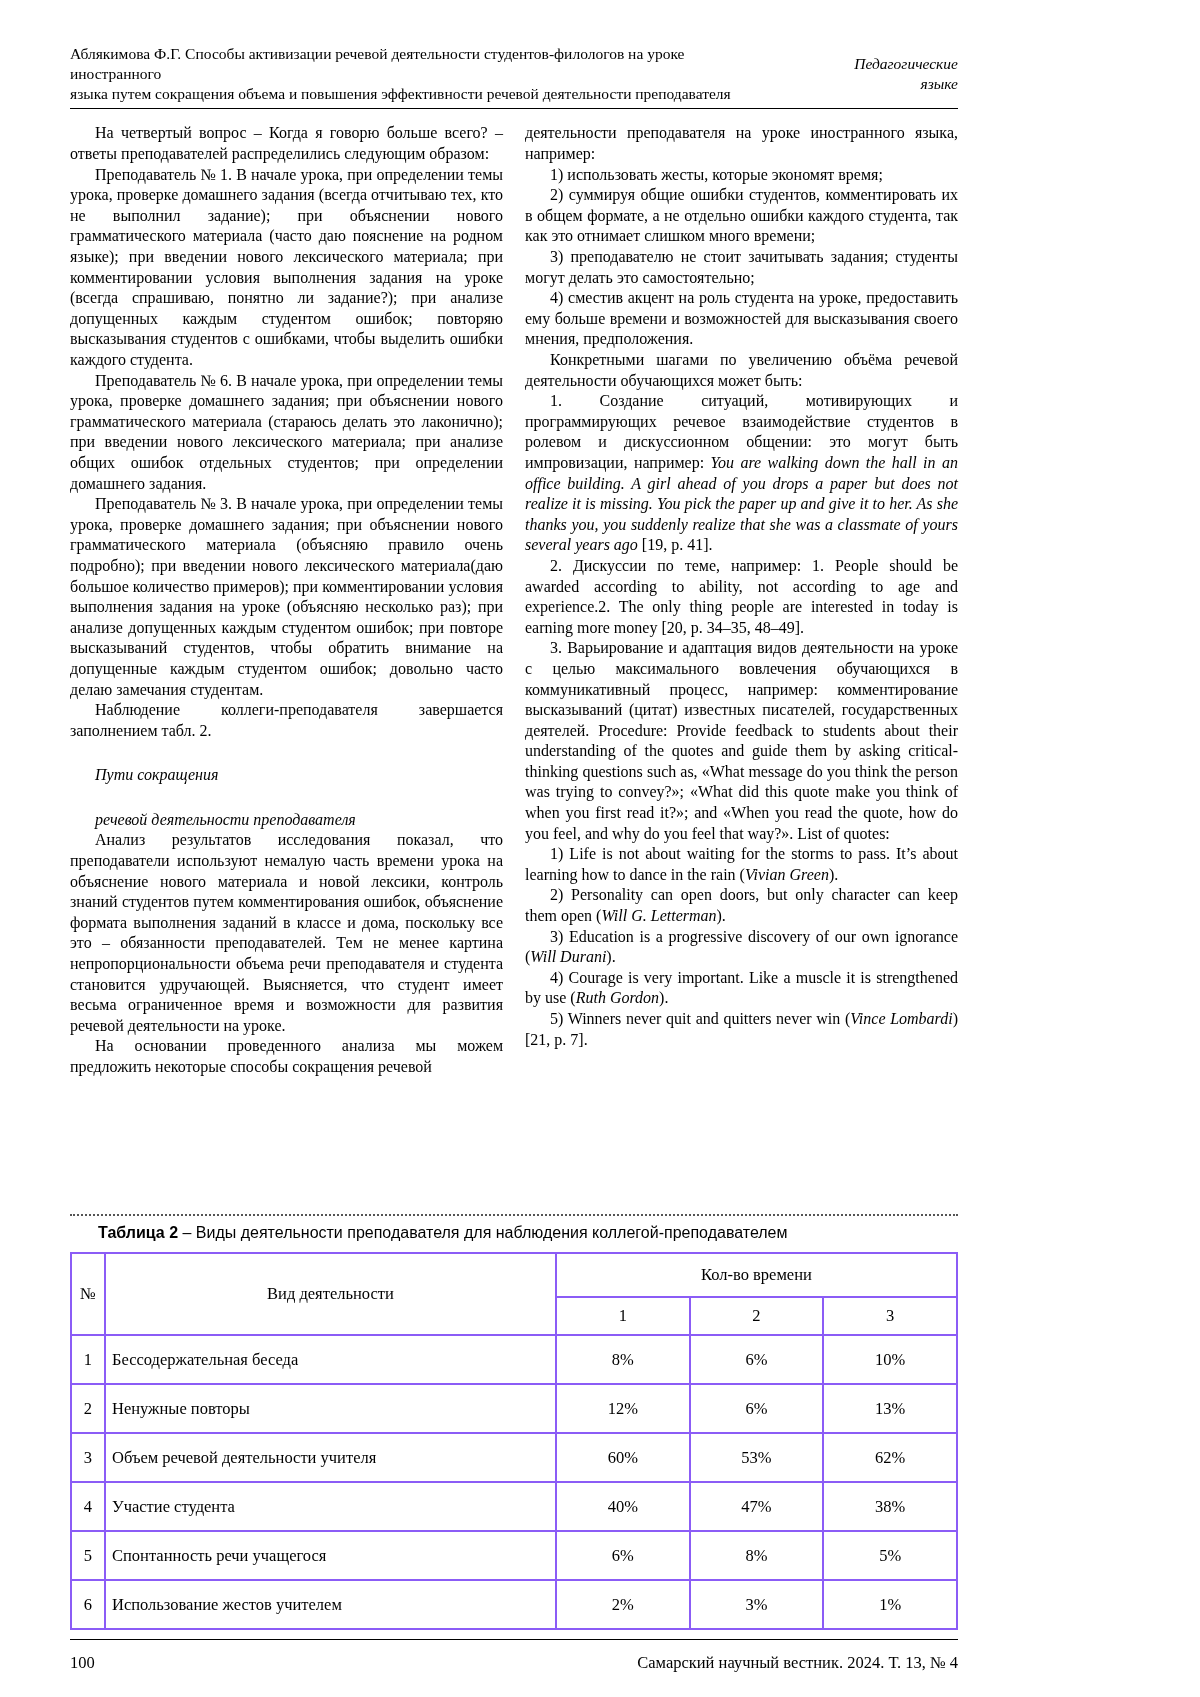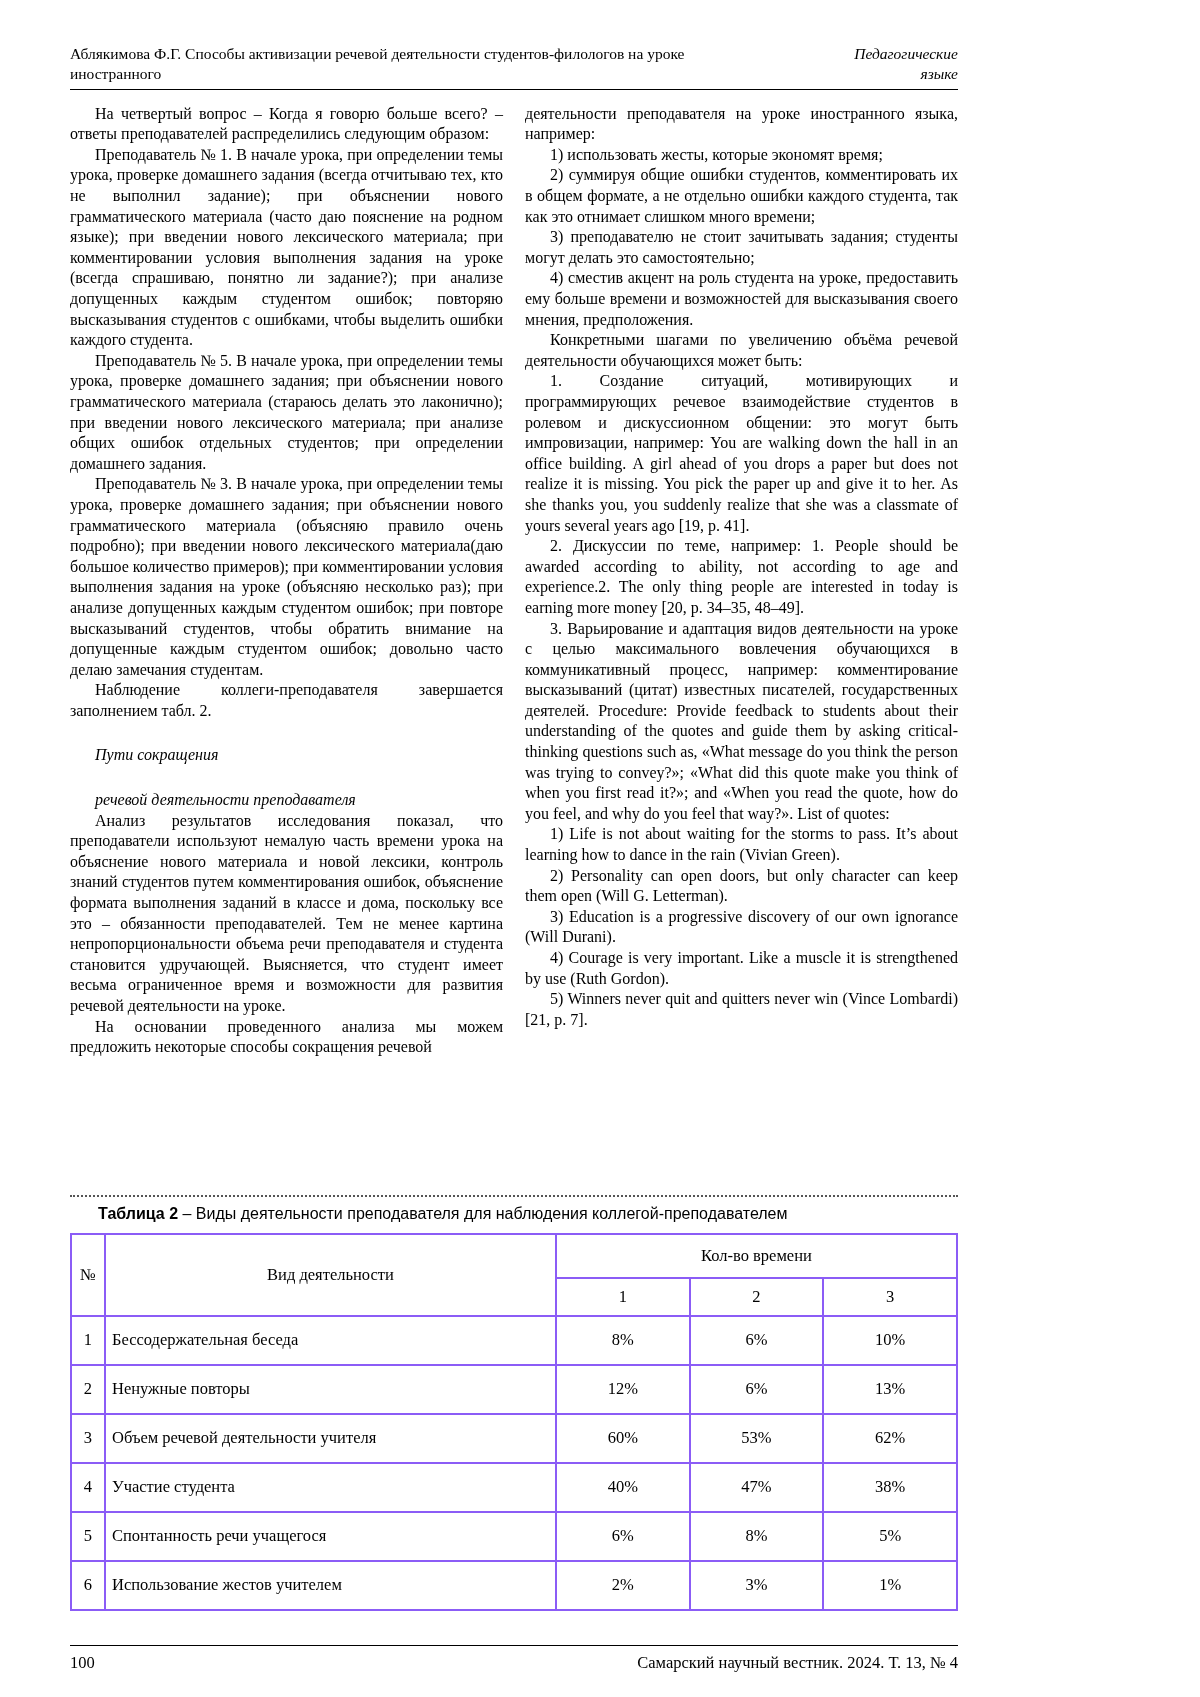--- a/index.html
+++ b/index.html
@@ -36,21 +36,21 @@
   }
   .col {
     width: 433px;
     font-size: 16px;
     line-height: 20.6px;
     text-align: justify;
   }
   .para { margin: 0; text-indent: 25px; }
   .para.noindent { text-indent: 0; }
   .para.subheading { font-style: italic; text-align: left; margin-top: 24px; }
-  .it { }
+  .it { font-style: italic; }
   
   .dotted-rule {
     border: 0;
     border-top: 2px dotted #555;
     margin: 16px 0 8px 0;
   }
   
   .table-caption {
     font-family: "Liberation Sans", "DejaVu Sans", sans-serif;
     font-size: 16px;
@@ -77,43 +77,44 @@
   
   .pagefoot {
     position: absolute;
     left: 70px;
     right: 242px;
     bottom: 24px;
     display: flex;
     justify-content: space-between;
     font-size: 16.5px;
     border-top: 1.5px solid #000;
-    padding-top: 7px;
+    padding-top: 13px;
   }
 </style>
 </head>
 <body>
 
 <div class="page">
 
   <div class="runhead">
     <div class="runhead-left">
       <div>Аблякимова Ф.Г. Способы активизации речевой деятельности студентов-филологов на уроке иностранного</div>
+      <div>языка путем сокращения объема и повышения эффективности речевой деятельности преподавателя</div>
     </div>
     <div class="runhead-right">
       <div>Педагогические</div>
       <div>языке</div>
     </div>
   </div>
 
   <div class="columns">
     <div class="col" id="left-col">
         <p class="para"><span>На четвертый вопрос – Когда я говорю больше всего? – ответы преподавателей распределились следующим образом:</span></p>
         <p class="para"><span>Преподаватель № 1. В начале урока, при определении темы урока, проверке домашнего задания (всегда отчитываю тех, кто не выполнил задание); при объяснении нового грамматического материала (часто даю пояснение на родном языке); при введении нового лексического материала; при комментировании условия выполнения задания на уроке (всегда спрашиваю, понятно ли задание?); при анализе допущенных каждым студентом ошибок; повторяю высказывания студентов с ошибками, чтобы выделить ошибки каждого студента.</span></p>
-        <p class="para"><span>Преподаватель № 5. В начале урока, при определении темы урока, проверке домашнего задания; при объяснении нового грамматического материала (стараюсь делать это лаконично); при введении нового лексического материала; при анализе общих ошибок отдельных студентов; при определении домашнего задания.</span></p>
+        <p class="para"><span>Преподаватель № 6. В начале урока, при определении темы урока, проверке домашнего задания; при объяснении нового грамматического материала (стараюсь делать это лаконично); при введении нового лексического материала; при анализе общих ошибок отдельных студентов; при определении домашнего задания.</span></p>
         <p class="para"><span>Преподаватель № 3. В начале урока, при определении темы урока, проверке домашнего задания; при объяснении нового грамматического материала (объясняю правило очень подробно); при введении нового лексического материала(даю большое количество примеров); при комментировании условия выполнения задания на уроке (объясняю несколько раз); при анализе допущенных каждым студентом ошибок; при повторе высказываний студентов, чтобы обратить внимание на допущенные каждым студентом ошибок; довольно часто делаю замечания студентам.</span></p>
         <p class="para"><span>Наблюдение коллеги-преподавателя завершается заполнением табл. 2.</span></p>
         <p class="para subheading"><span class="it">Пути сокращения</span></p>
         <p class="para subheading"><span class="it">речевой деятельности преподавателя</span></p>
         <p class="para"><span>Анализ результатов исследования показал, что преподаватели используют немалую часть времени урока на объяснение нового материала и новой лексики, контроль знаний студентов путем комментирования ошибок, объяснение формата выполнения заданий в классе и дома, поскольку все это – обязанности преподавателей. Тем не менее картина непропорциональности объема речи преподавателя и студента становится удручающей. Выясняется, что студент имеет весьма ограниченное время и возможности для развития речевой деятельности на уроке.</span></p>
         <p class="para"><span>На основании проведенного анализа мы можем предложить некоторые способы сокращения речевой</span></p>
       </div>
     <div class="col" id="right-col">
         <p class="para noindent"><span>деятельности преподавателя на уроке иностранного языка, например:</span></p>
         <p class="para"><span>1) использовать жесты, которые экономят время;</span></p>

